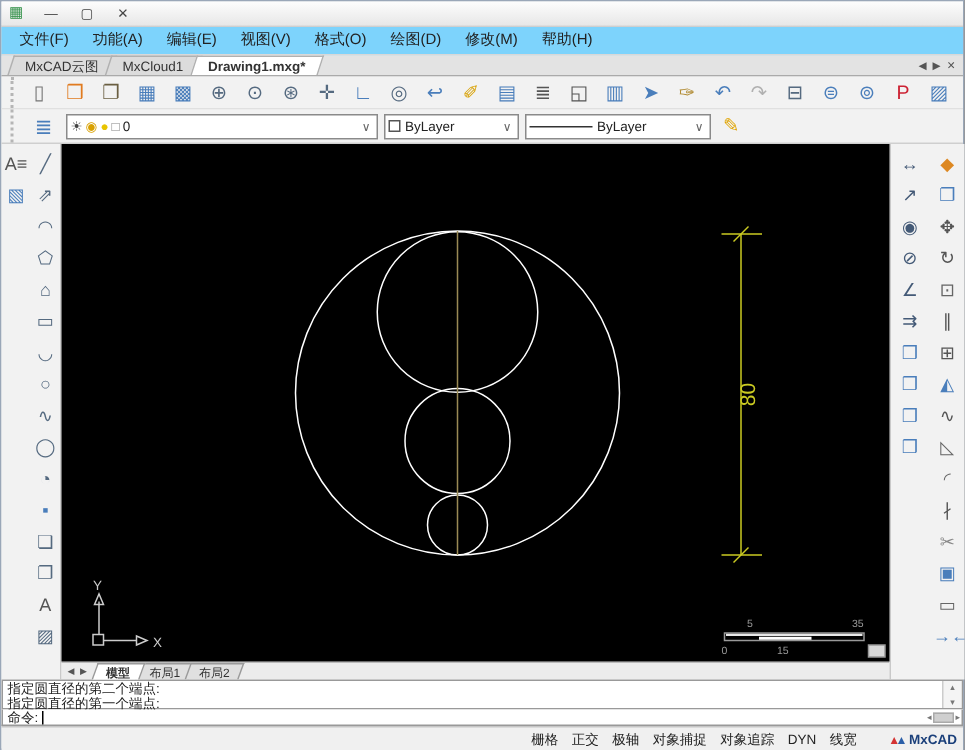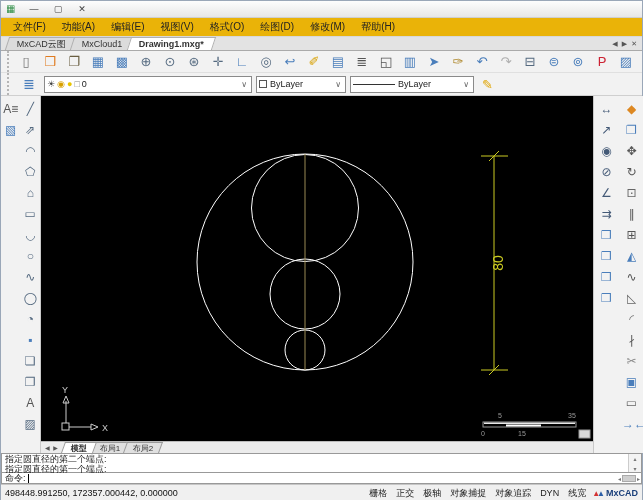--- a/index.html
+++ b/index.html
@@ -7,21 +7,21 @@
     font-family:"Liberation Sans","DejaVu Sans",sans-serif; background:#e9e9e9; }
   .window { width:643px; height:500px; border:1px solid #9aa7b8; display:flex; flex-direction:column; background:#f0f0f0; }
 
   
   .titlebar { height:17px; background:linear-gradient(#fdfdfd,#e7e7e7); display:flex; align-items:center; font-size:9.5px; color:#222; border-bottom:1px solid #cfcfcf; flex:0 0 17px;}
   .app-icon { width:12px; height:12px; margin:0 4px 0 5px; color:#2f8f46; font-size:10px; line-height:12px; }
   .titlebar .title { flex:1; white-space:nowrap; overflow:hidden; }
   .win-btn { width:24px; height:15px; text-align:center; line-height:15px; font-size:9px; color:#444; }
 
   
-  .menubar { height:19px; background:#eab308; display:flex; align-items:flex-end; font-size:10px; color:#222; border-bottom:1px solid #d8d8d8; flex:0 0 19px; padding-left:4px;}
+  .menubar { height:19px; background:#7dd3fc; display:flex; align-items:flex-end; font-size:10px; color:#222; border-bottom:1px solid #d8d8d8; flex:0 0 19px; padding-left:4px;}
   .menu-item { padding:0 8px; line-height:18px; }
 
   
   .tabbar { height:14px; background:#e3e3e3; display:flex; align-items:flex-end; font-size:9px; color:#333; border-bottom:1px solid #aaa; flex:0 0 14px; padding-left:6px;}
   .doc-tab { padding:0 9px; height:13px; line-height:13px; background:#dcdcdc; border:1px solid #b0b0b0; border-bottom:none; transform:skewX(-18deg); margin-right:-4px; }
   .doc-tab > span { display:inline-block; transform:skewX(18deg); white-space:nowrap; }
   .doc-tab.active { background:#fff; font-weight:bold; position:relative; z-index:2; }
   .tabbar-ctrls { margin-left:auto; display:flex; gap:4px; padding-right:5px; font-size:7px; color:#555; align-items:center; height:13px;}
 
   
@@ -66,21 +66,21 @@
   .cmd-history .hline { white-space:nowrap; }
   .vscroll { position:absolute; right:0; top:0; width:13px; height:100%; border-left:1px solid #ccc; background:#f4f4f4; display:flex; flex-direction:column; justify-content:space-between; align-items:center; font-size:6px; color:#777; }
   .cmd-line { height:11px; background:#fff; border:1px solid #999; border-top:none; display:flex; align-items:center; font-size:9px; color:#222; padding-left:3px; position:relative; }
   .cmd-cursor { display:inline-block; width:1px; height:9px; background:#000; margin-left:2px; }
   .hscroll { position:absolute; right:0; top:0; height:100%; display:flex; align-items:center; font-size:6px; color:#777; gap:1px; padding-right:1px;}
   .hthumb { width:14px; height:7px; background:#cfcfcf; border:1px solid #aaa; }
 
   
   .statusbar { flex:0 0 17px; background:#f0f0f0; border-top:1px solid #c6c6c6; display:flex; align-items:center; font-size:9px; color:#111; padding:0 4px; }
   .coords { white-space:nowrap; }
-  .status-right { margin-left:auto; display:flex; align-items:center; gap:3px; }
+  .status-right { margin-left:auto; display:flex; align-items:center; gap:18px; }
   .toggle { padding:0 3px; line-height:13px; white-space:nowrap; color:#222; }
   .status-link { color:#4040dd; white-space:nowrap; padding:0 2px; }
   .brand { display:flex; align-items:center; font-weight:bold; color:#1a3f7a; font-size:9px; gap:1px; }
   .brand .tri-red { color:#d43333; font-size:8px; }
   .brand .tri-blue { color:#2b5fa8; font-size:8px; margin-left:-4px; }
 </style>
 </head>
 <body>
 
 <div class="window">
@@ -303,21 +303,20 @@
       <span class="cmd-cursor"></span>
       <div class="hscroll">
         <span>◂</span>
         <span class="hthumb"></span>
         <span>▸</span>
       </div>
     </div>
   </div>
 
   <div class="statusbar">
-    <span class="coords">498448.991250,  172357.000442,  0.000000</span>
     <div class="status-right">
       <span style="display:flex;gap:3px;align-items:center;">
         <span class="toggle">栅格</span>
           <span class="toggle active">正交</span>
           <span class="toggle">极轴</span>
           <span class="toggle active">对象捕捉</span>
           <span class="toggle">对象追踪</span>
           <span class="toggle">DYN</span>
           <span class="toggle active">线宽</span>
       </span>

